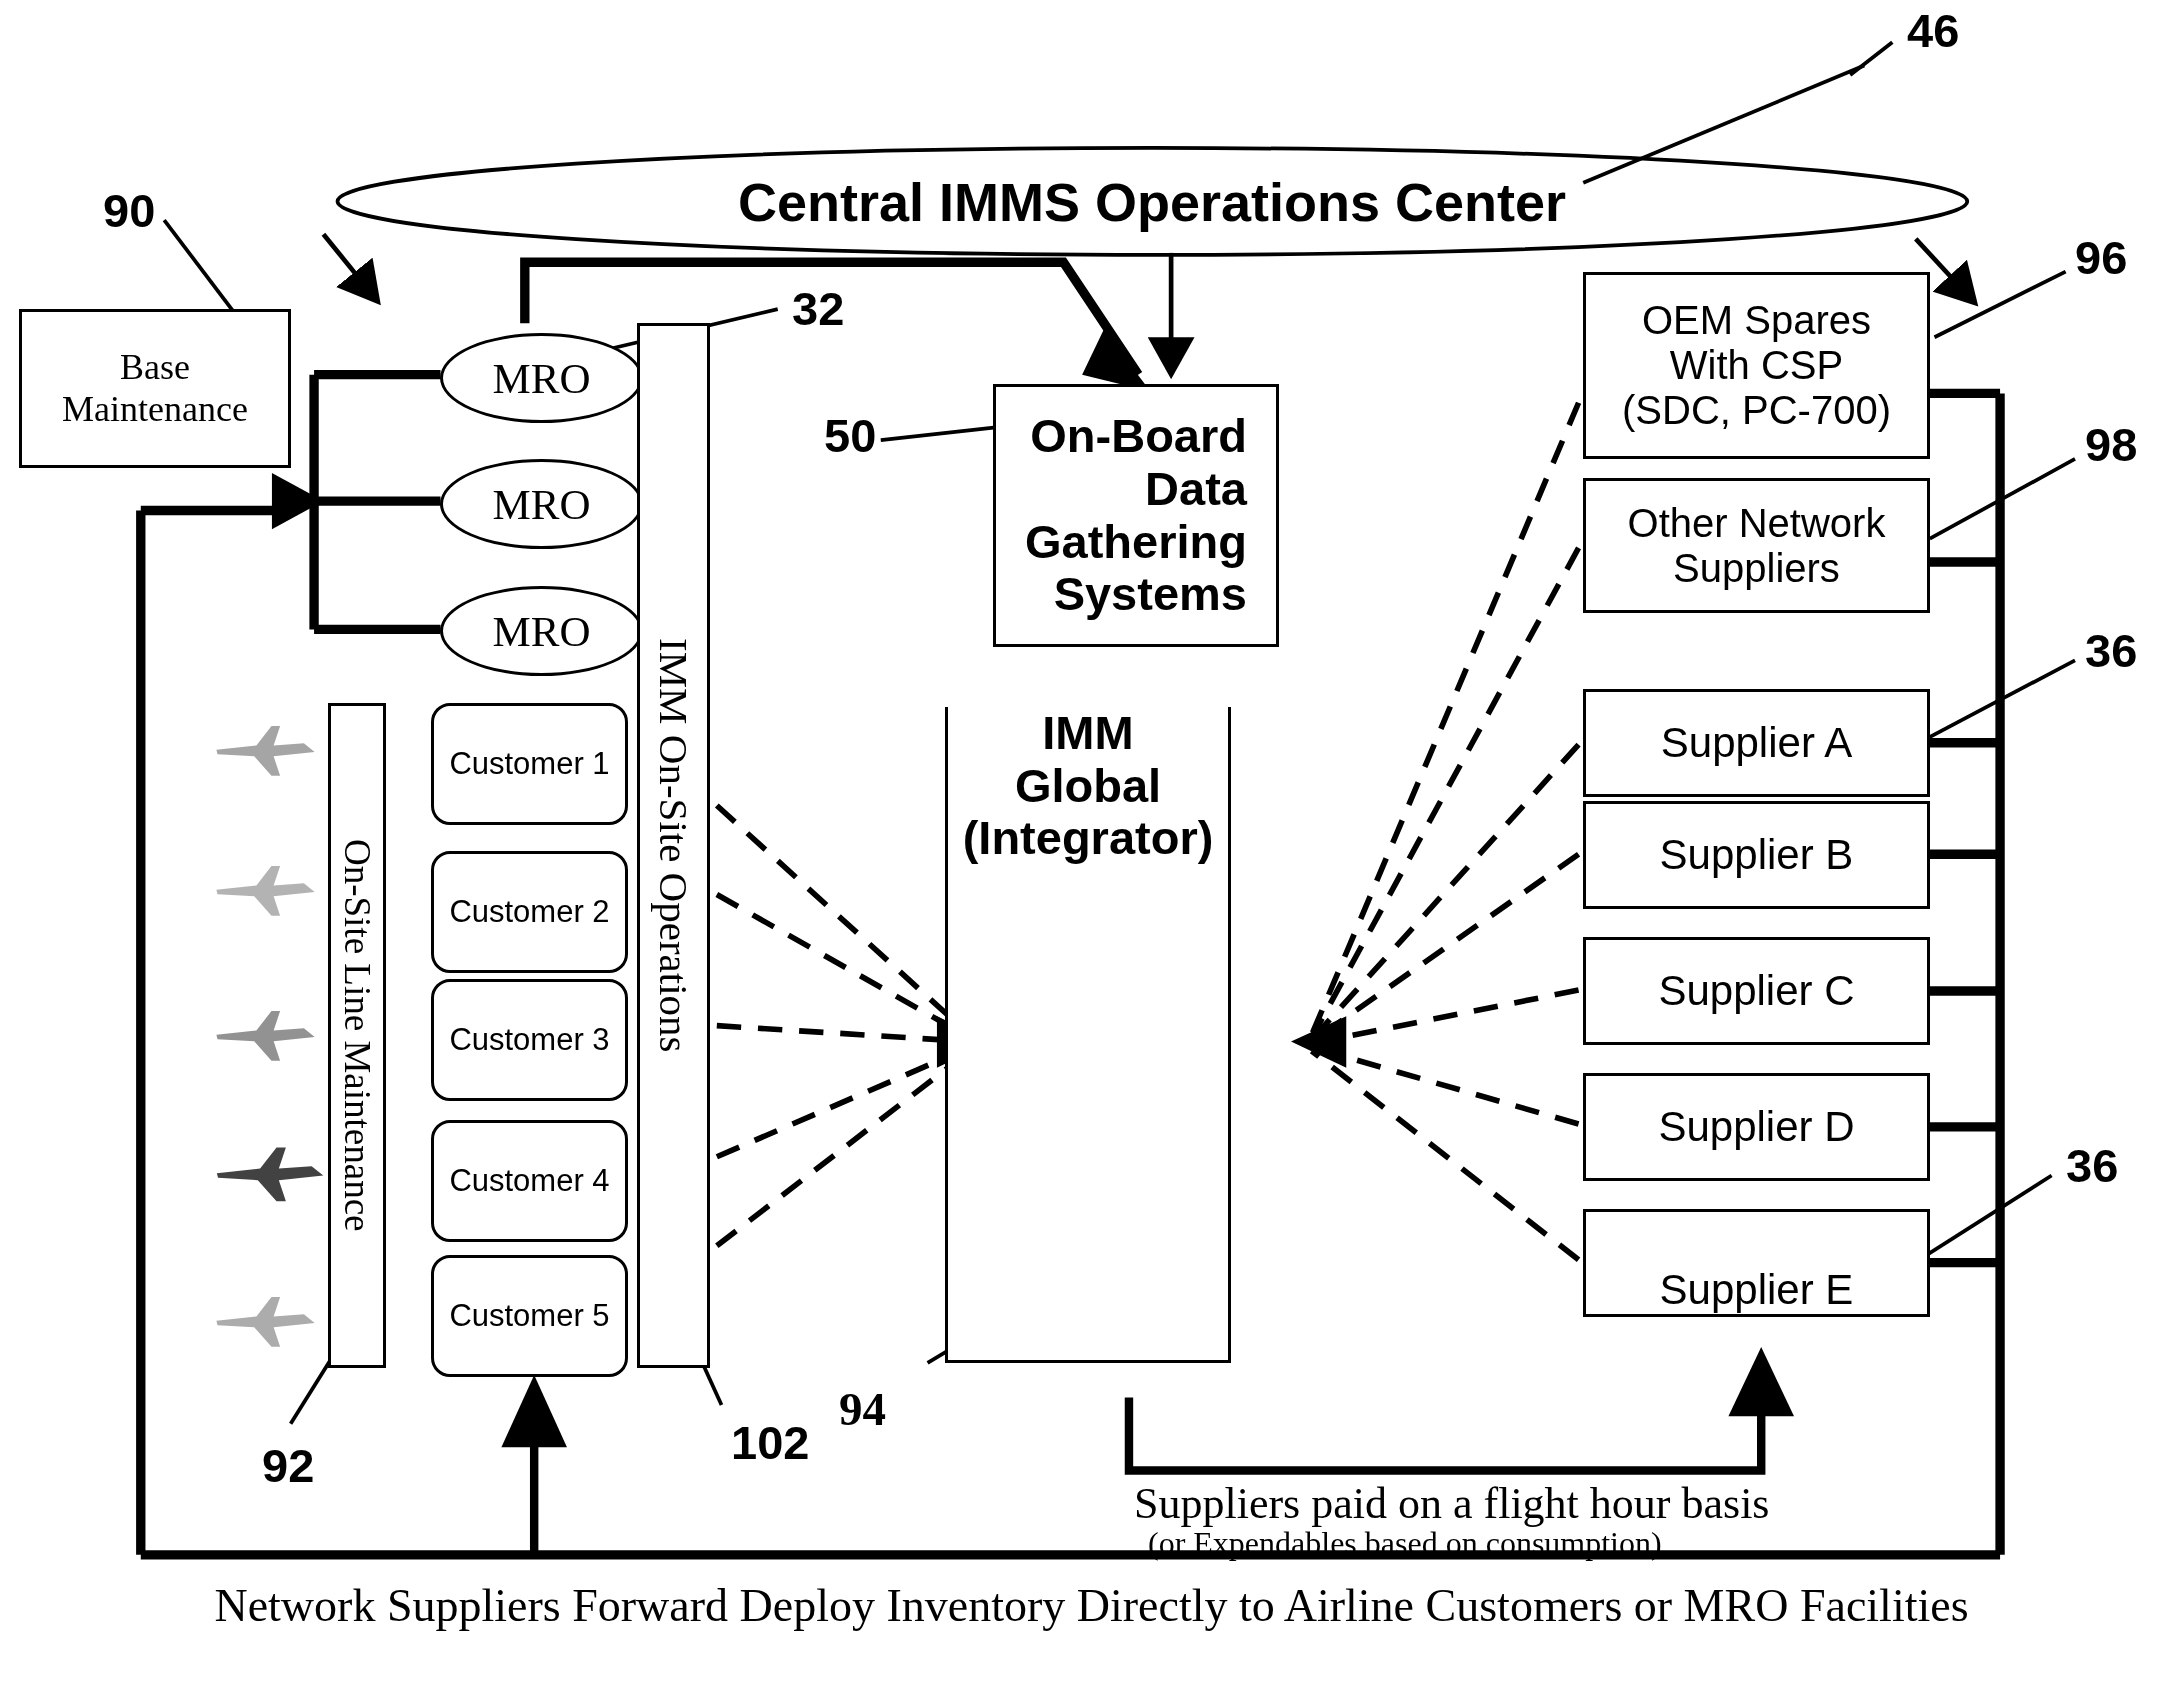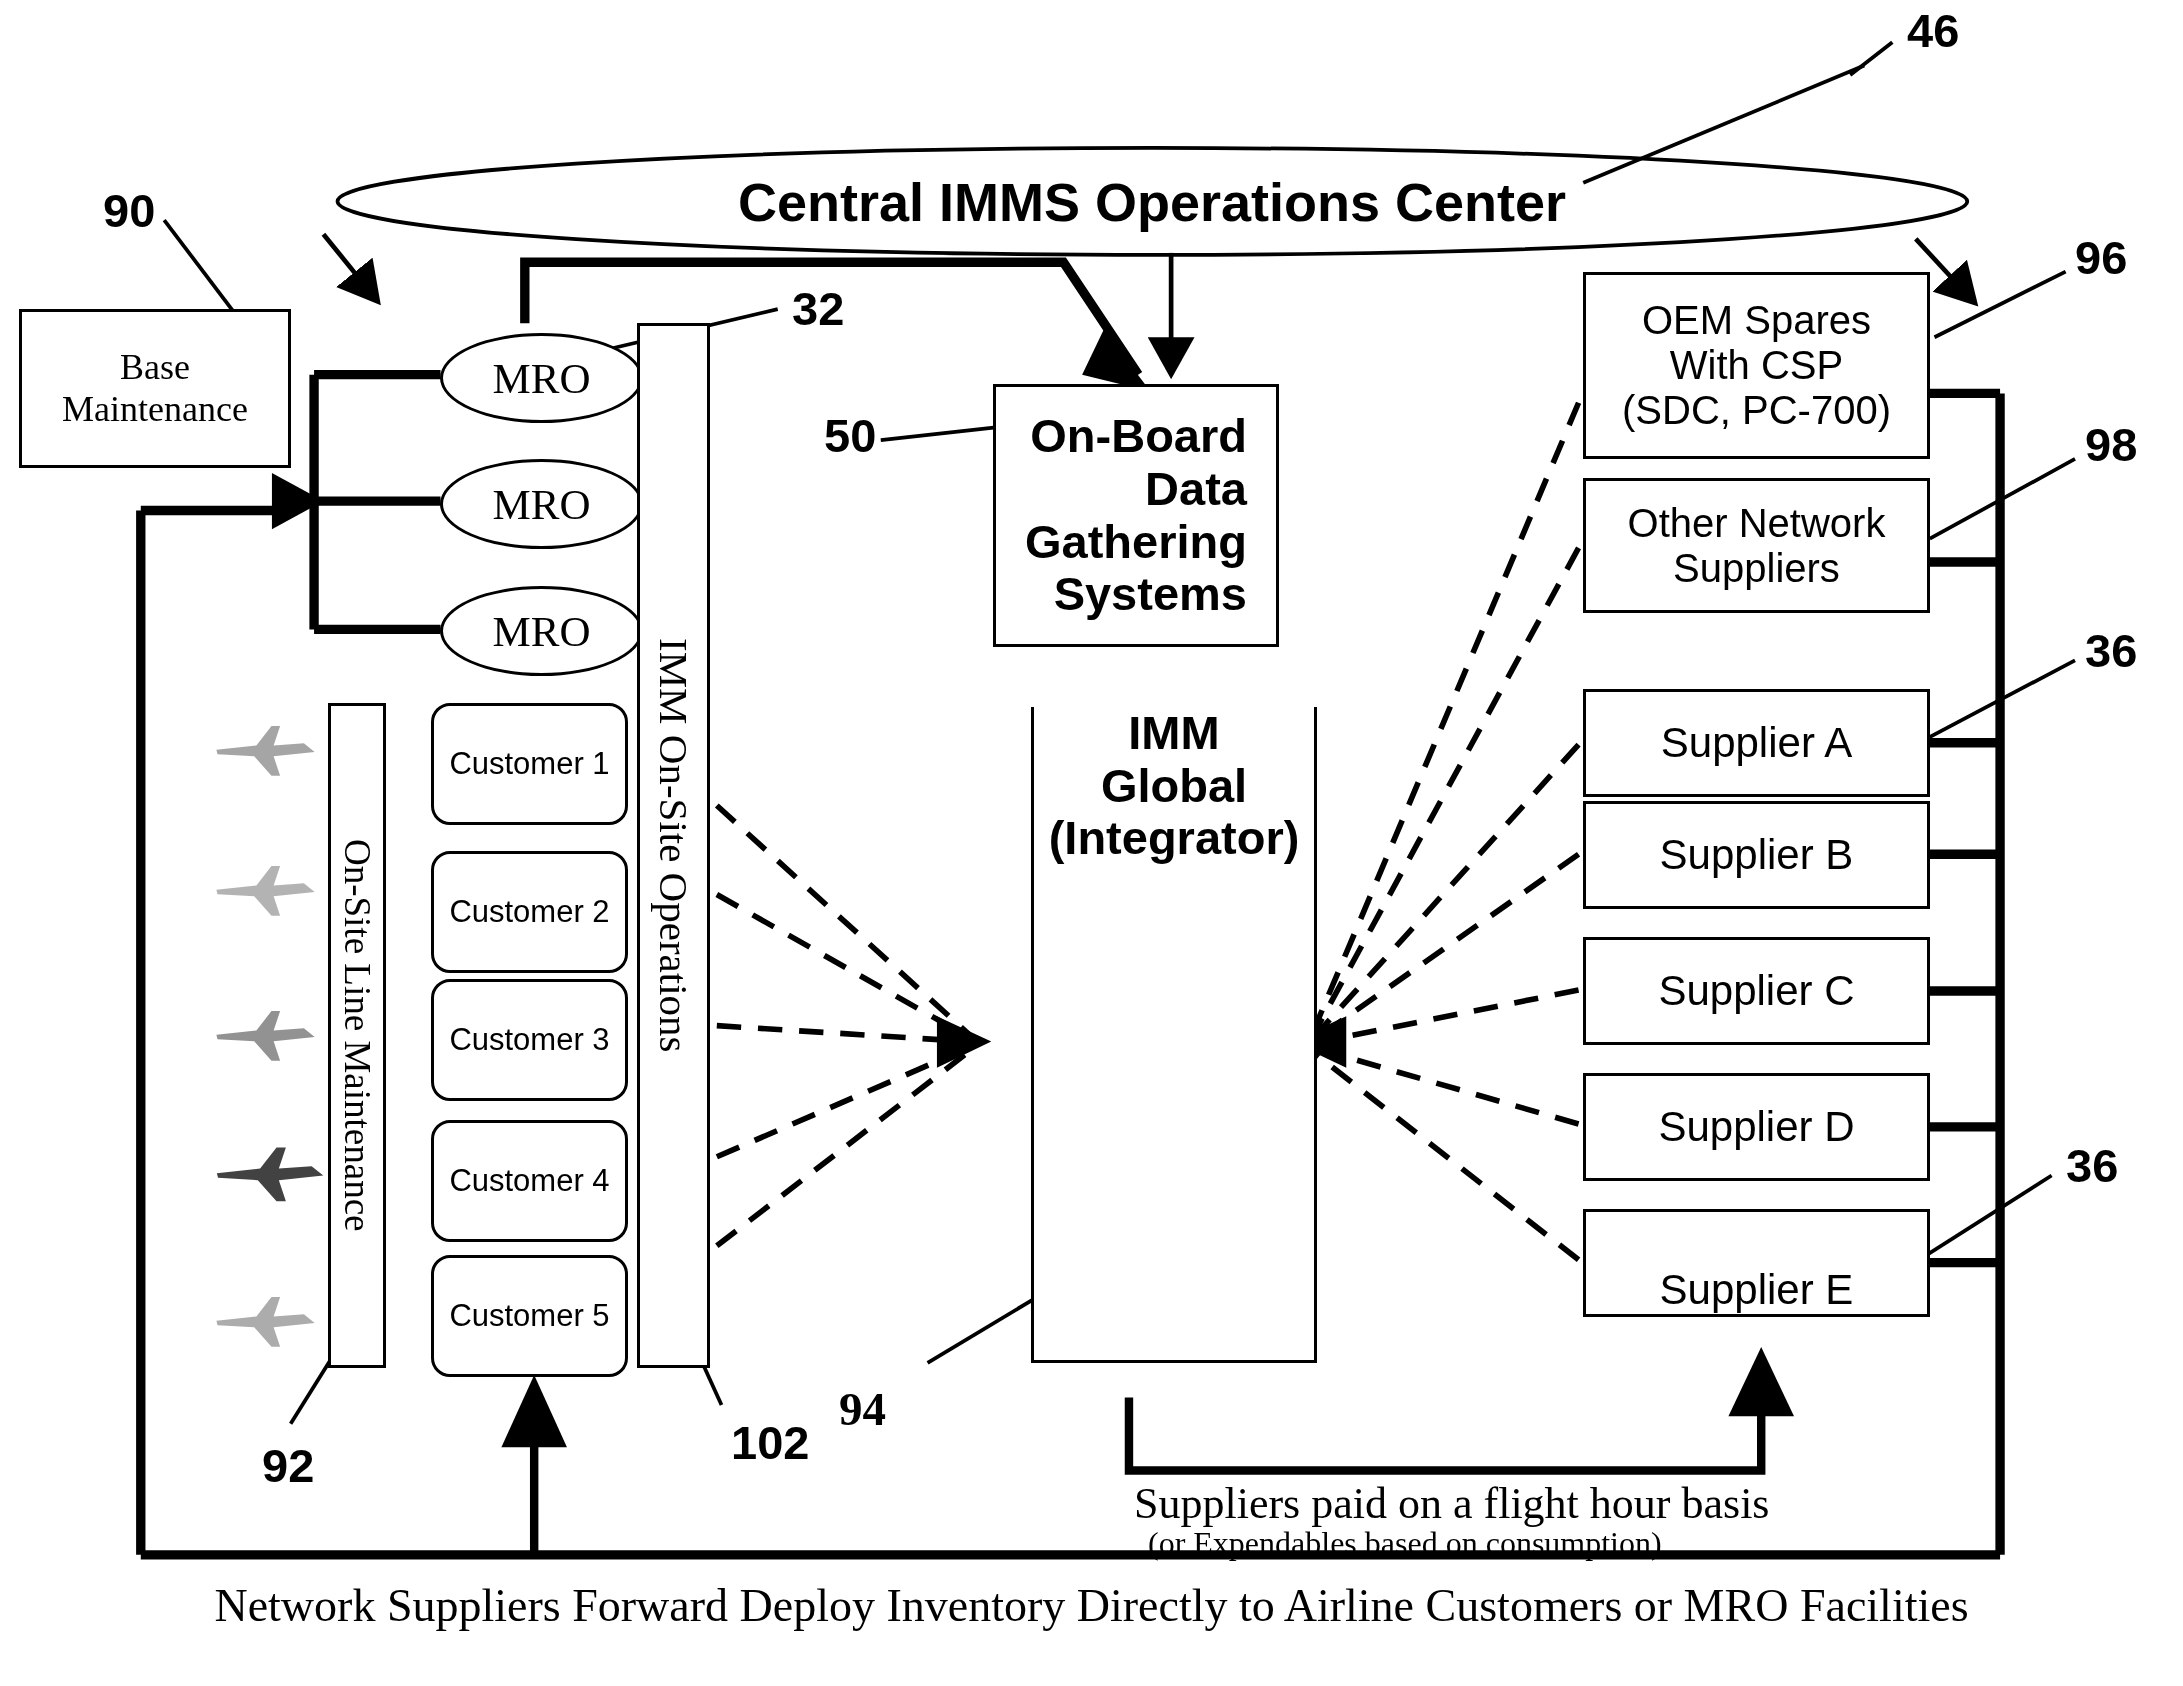--- a/index.html
+++ b/index.html
@@ -10,21 +10,21 @@
 
   .node{position:absolute;box-sizing:border-box;display:flex;align-items:center;
         justify-content:center;text-align:center;background:#fff;border:3.7px solid #000;}
   .serif{font-family:"Liberation Serif", serif;}
   .sans{font-family:"Liberation Sans", sans-serif;}
 
   
   .base-maint{left:19px;top:309px;width:272px;height:159px;font-size:36px;line-height:1.15;}
   .obdgs{left:993px;top:384px;width:286px;height:263px;font-weight:bold;font-size:47px;
          line-height:1.12;border-bottom-width:3.7px;text-align:right;}
-  .immglobal{left:1031px;top:707px;width:286px;height:656px;font-weight:bold;font-size:47px;
+  .immglobal{left:945px;top:707px;width:286px;height:656px;font-weight:bold;font-size:47px;
              line-height:1.12;border-top:none;align-items:flex-start;}
   .oem{left:1583px;top:272px;width:347px;height:187px;font-size:40px;line-height:1.12;}
   .othernet{left:1583px;top:478px;width:347px;height:135px;font-size:40px;line-height:1.12;}
   .sup{left:1583px;width:347px;height:108px;font-size:42px;}
   .supA{top:689px;} .supB{top:801px;} .supC{top:937px;}
   .supD{top:1073px;} .supE{top:1209px;align-items:flex-end;}
 
   .cust{left:431px;width:197px;height:122px;border-radius:19px;font-size:31px;}
   .c1{top:703px;} .c2{top:839px;margin-top:12px;} .c3{top:979px;} .c4{top:1120px;} .c5{top:1255px;}
 

